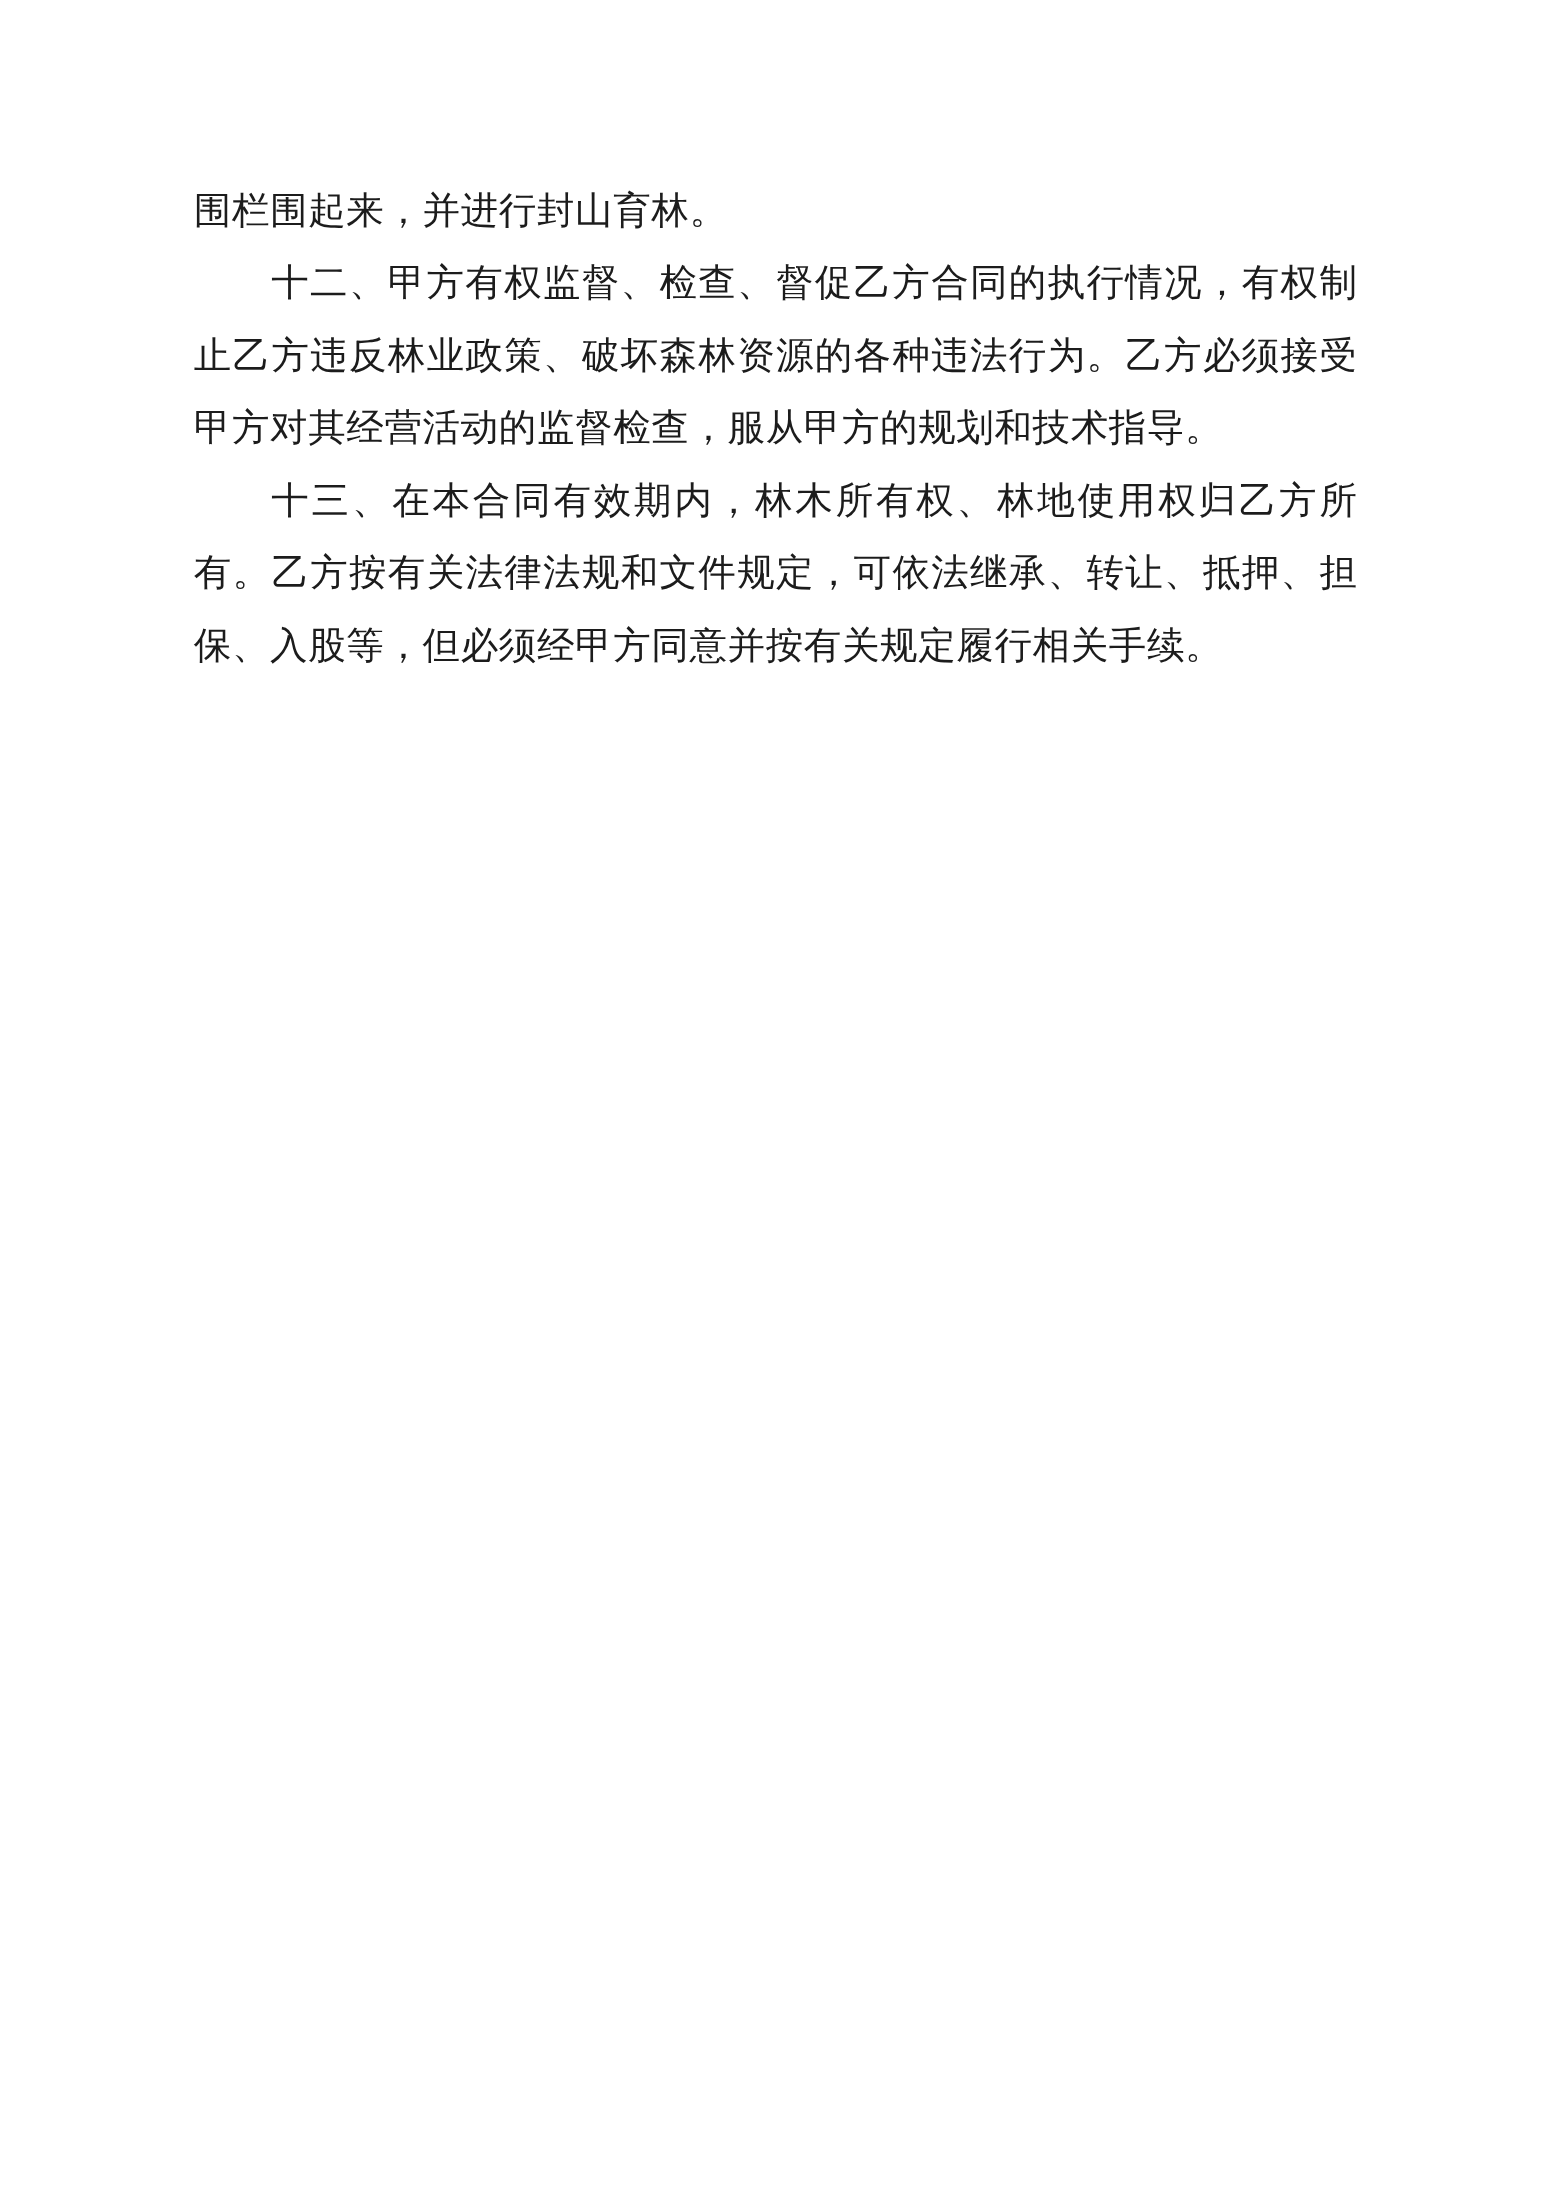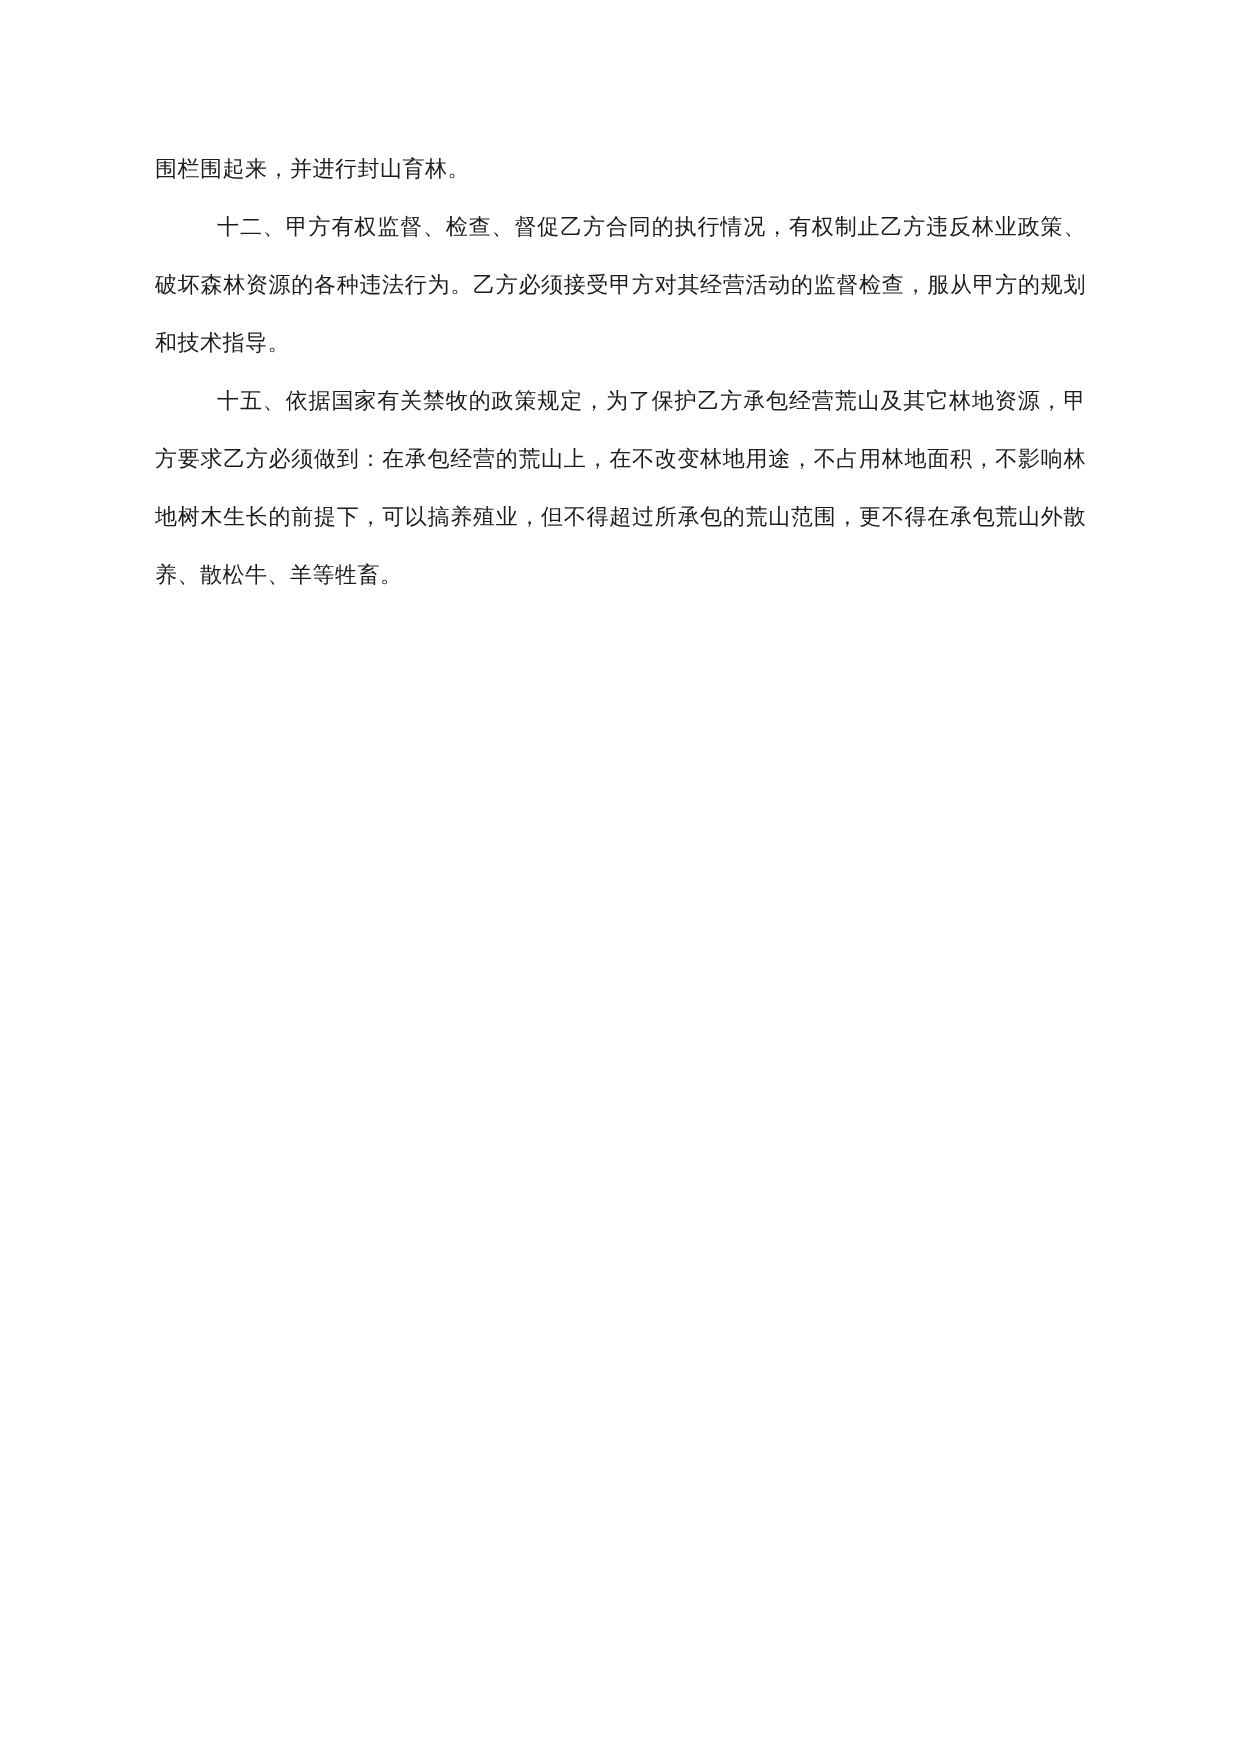--- a/index.html
+++ b/index.html
@@ -16,21 +16,21 @@
   }
   .page {
     position: relative;
     width: 1241px;
     height: 1754px;
     box-sizing: border-box;
     padding: 140px 155px 120px 155px;
     background: #fff;
   }
   .doc-body {
-    font-size: 22px;
+    font-size: 30px;
     line-height: 58px;
     text-align: justify;
     text-justify: inter-ideograph;
     letter-spacing: 0.5px;
     color: #1c1c1c;
   }
   .para {
     margin: 0;
     text-indent: 0;
     white-space: normal;
@@ -40,15 +40,15 @@
     font-family: Liberation Serif, serif;
   }
 </style>
 </head>
 <body>
 
 <div class="page">
   <div class="doc-body">
     <p class="para">围栏围起来，并进行封山育林。</p>
     <p class="para indent">十二、甲方有权监督、检查、督促乙方合同的执行情况，有权制止乙方违反林业政策、破坏森林资源的各种违法行为。乙方必须接受甲方对其经营活动的监督检查，服从甲方的规划和技术指导。</p>
-    <p class="para indent">十五、依据国家有关禁牧的政策规定，为了保护乙方承包经营荒山及其它林地资源，甲方要求乙方必须做到：在承包经营的荒山上，在不改变林地用途，不占用林地面积，不影响林地树木生长的前提下，可以搞养殖业，但不得超过所承包的荒山范围，更不得在承包荒山外散养、散松牛、羊等牲畜。</p>
+    <p class="para indent">十三、在本合同有效期内，林木所有权、林地使用权归乙方所有。乙方按有关法律法规和文件规定，可依法继承、转让、抵押、担保、入股等，但必须经甲方同意并按有关规定履行相关手续。</p>
   </div>
 </div>
 
 </body></html>

